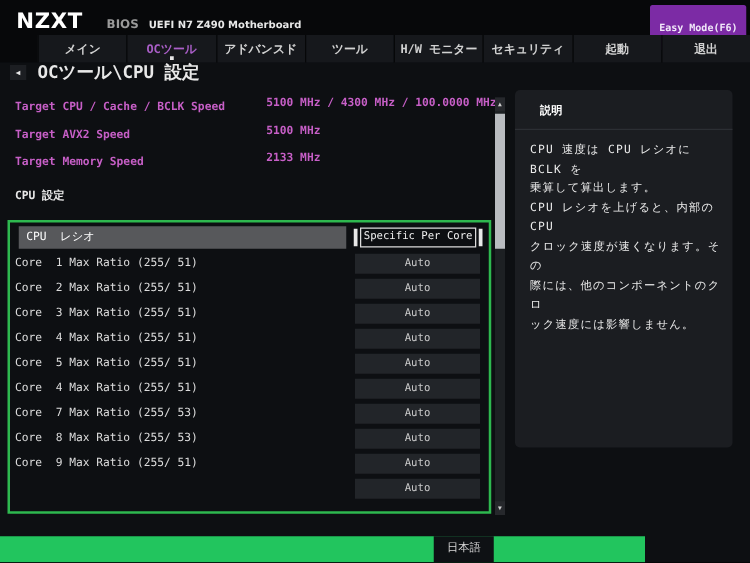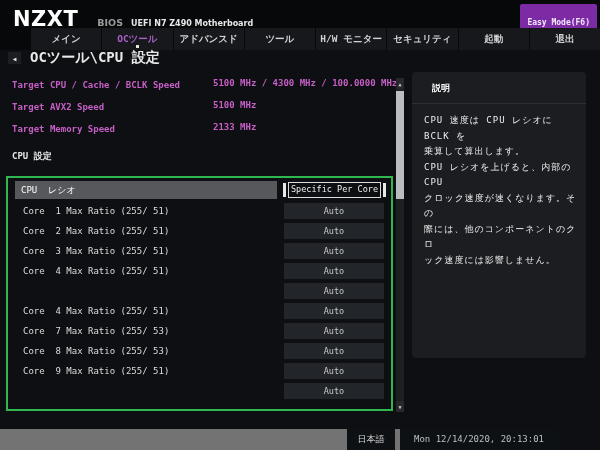--- a/index.html
+++ b/index.html
@@ -11,21 +11,21 @@
   html,body{margin:0;padding:0;background:#000;}
   .screen{
     position:relative;width:600px;height:450px;overflow:hidden;
     background:#0d0f12;
     font-family:"DejaVu Sans Mono", monospace;
     -webkit-font-smoothing:antialiased;
   }
   
   .topzone{position:absolute;left:0;top:0;width:600px;height:50px;background:#07080a;}
   .logo{position:absolute;left:13px;top:7px;display:flex;align-items:baseline;}
-  .brand{font-size:21px;font-weight:bold;color:#ffffff;letter-spacing:.5px;font-family:"DejaVu Sans", sans-serif;}
+  .brand{font-size:17px;font-weight:bold;color:#ffffff;letter-spacing:.5px;font-family:"DejaVu Sans", sans-serif;}
   .brand-sub{font-size:9.5px;color:#9a9a9a;font-weight:bold;margin-left:19px;font-family:"DejaVu Sans", sans-serif;}
   .board{font-size:8px;font-weight:bold;color:#e8e8e8;margin-left:8px;font-family:"DejaVu Sans", sans-serif;}
   .easy-btn{
     position:absolute;right:3px;top:4px;height:36px;padding:0 7px;
     background:var(--accent);color:#f2e9fa;border:none;border-radius:2px;
     font-size:8px;font-weight:bold;font-family:"DejaVu Sans Mono", monospace;cursor:pointer;
   }
   
   .tabbar{position:absolute;left:30px;top:28px;right:0;height:22px;display:flex;}
   .tab{
@@ -51,39 +51,39 @@
     position:absolute;left:6px;top:176px;width:383px;height:228px;
     border:2px solid var(--green);padding-top:3px;background:#0d0f12;
   }
   .hdr-row{display:flex;align-items:center;height:18px;margin:0 5px 2px 7px;}
   .hdr-label{width:262px;height:18px;line-height:18px;background:#57585b;color:#ffffff;
     font-size:9px;font-weight:normal;padding-left:6px;box-sizing:border-box;white-space:pre;}
   .hdr-ctrl{flex:1;display:flex;align-items:center;margin-left:6px;cursor:pointer;}
   .ctrl-bar{width:3px;height:14px;background:#e8e8e8;}
   .ctrl-box{flex:1;height:14px;line-height:13px;margin:0 2px;border:1px solid #dcdcdc;
     text-align:center;font-size:8.5px;color:#f0f0f0;white-space:nowrap;}
-  .c-row{display:flex;align-items:center;height:20px;padding-left:15px;justify-content:flex-end;}
+  .c-row{display:flex;align-items:center;height:20px;padding-left:4px;justify-content:flex-end;}
   .c-label{font-size:9px;color:#dcdcdc;white-space:pre;}
   .c-value{margin-left:auto;margin-right:7px;width:100px;height:16px;line-height:16px;
     background:#222529;color:#c9c9c9;font-size:8.5px;text-align:center;cursor:pointer;}
   
   .scrollbar{position:absolute;left:396px;top:78px;width:8px;height:334px;background:#1d2023;}
   .sb-btn{position:absolute;left:0;width:8px;height:11px;background:#26282c;color:#cfcfcf;
     font-size:5px;display:flex;align-items:center;justify-content:center;cursor:pointer;}
   .sb-up{top:0;}
   .sb-down{bottom:0;}
   .sb-thumb{position:absolute;left:0;top:13px;width:8px;height:108px;background:#b9bcc0;cursor:pointer;}
   
   .help{position:absolute;left:412px;top:72px;width:174px;height:286px;background:#1b1d21;border-radius:4px;box-sizing:border-box;}
   .help-title{padding:10px 4px 8px 20px;font-size:9px;font-weight:bold;color:#ffffff;
     border-bottom:1px solid #2c2f34;}
   .help-body{padding:9px 9px 0 12px;font-size:9px;color:#ececec;line-height:15.5px;
     white-space:pre-line;letter-spacing:1px;}
   
-  .footer{position:absolute;left:0;bottom:0;width:516px;height:21px;background:#737373;}
+  .footer{position:absolute;left:0;bottom:0;width:516px;height:21px;background:#22c55e;}
   .lang{position:absolute;left:347px;top:0;width:48px;height:21px;line-height:21px;background:#0e1114;
     text-align:center;font-size:9px;color:#d6d6d6;cursor:pointer;}
   .datetime{position:absolute;left:400px;top:0;width:158px;height:21px;line-height:21px;background:#0e1114;
     text-align:center;font-size:9px;color:#b9bec4;white-space:pre;}
 </style>
 </head>
 <body>
 
 <div class="screen">
 
@@ -153,20 +153,21 @@
     </div>
     <div class="c-row">
       <span class="c-label">Core  3 Max Ratio (255/ 51)</span>
       <span class="c-value">Auto</span>
     </div>
     <div class="c-row">
       <span class="c-label">Core  4 Max Ratio (255/ 51)</span>
       <span class="c-value">Auto</span>
     </div>
     <div class="c-row">
+      <span class="c-label">Core  5 Max Ratio (255/ 51)</span>
       <span class="c-value">Auto</span>
     </div>
     <div class="c-row">
       <span class="c-label">Core  4 Max Ratio (255/ 51)</span>
       <span class="c-value">Auto</span>
     </div>
     <div class="c-row">
       <span class="c-label">Core  7 Max Ratio (255/ 53)</span>
       <span class="c-value">Auto</span>
     </div>
@@ -198,16 +199,15 @@
     <div class="help-body">CPU 速度は CPU レシオに BCLK を
 乗算して算出します。
 CPU レシオを上げると、内部の CPU
 クロック速度が速くなります。その
 際には、他のコンポーネントのクロ
 ック速度には影響しません。</div>
   </div>
 
   <div class="footer">
     <div class="lang">日本語</div>
-    <div class="datetime">Mon 12/14/2020, 20:13:01</div>
   </div>
 
 </div>
 
 </body></html>

